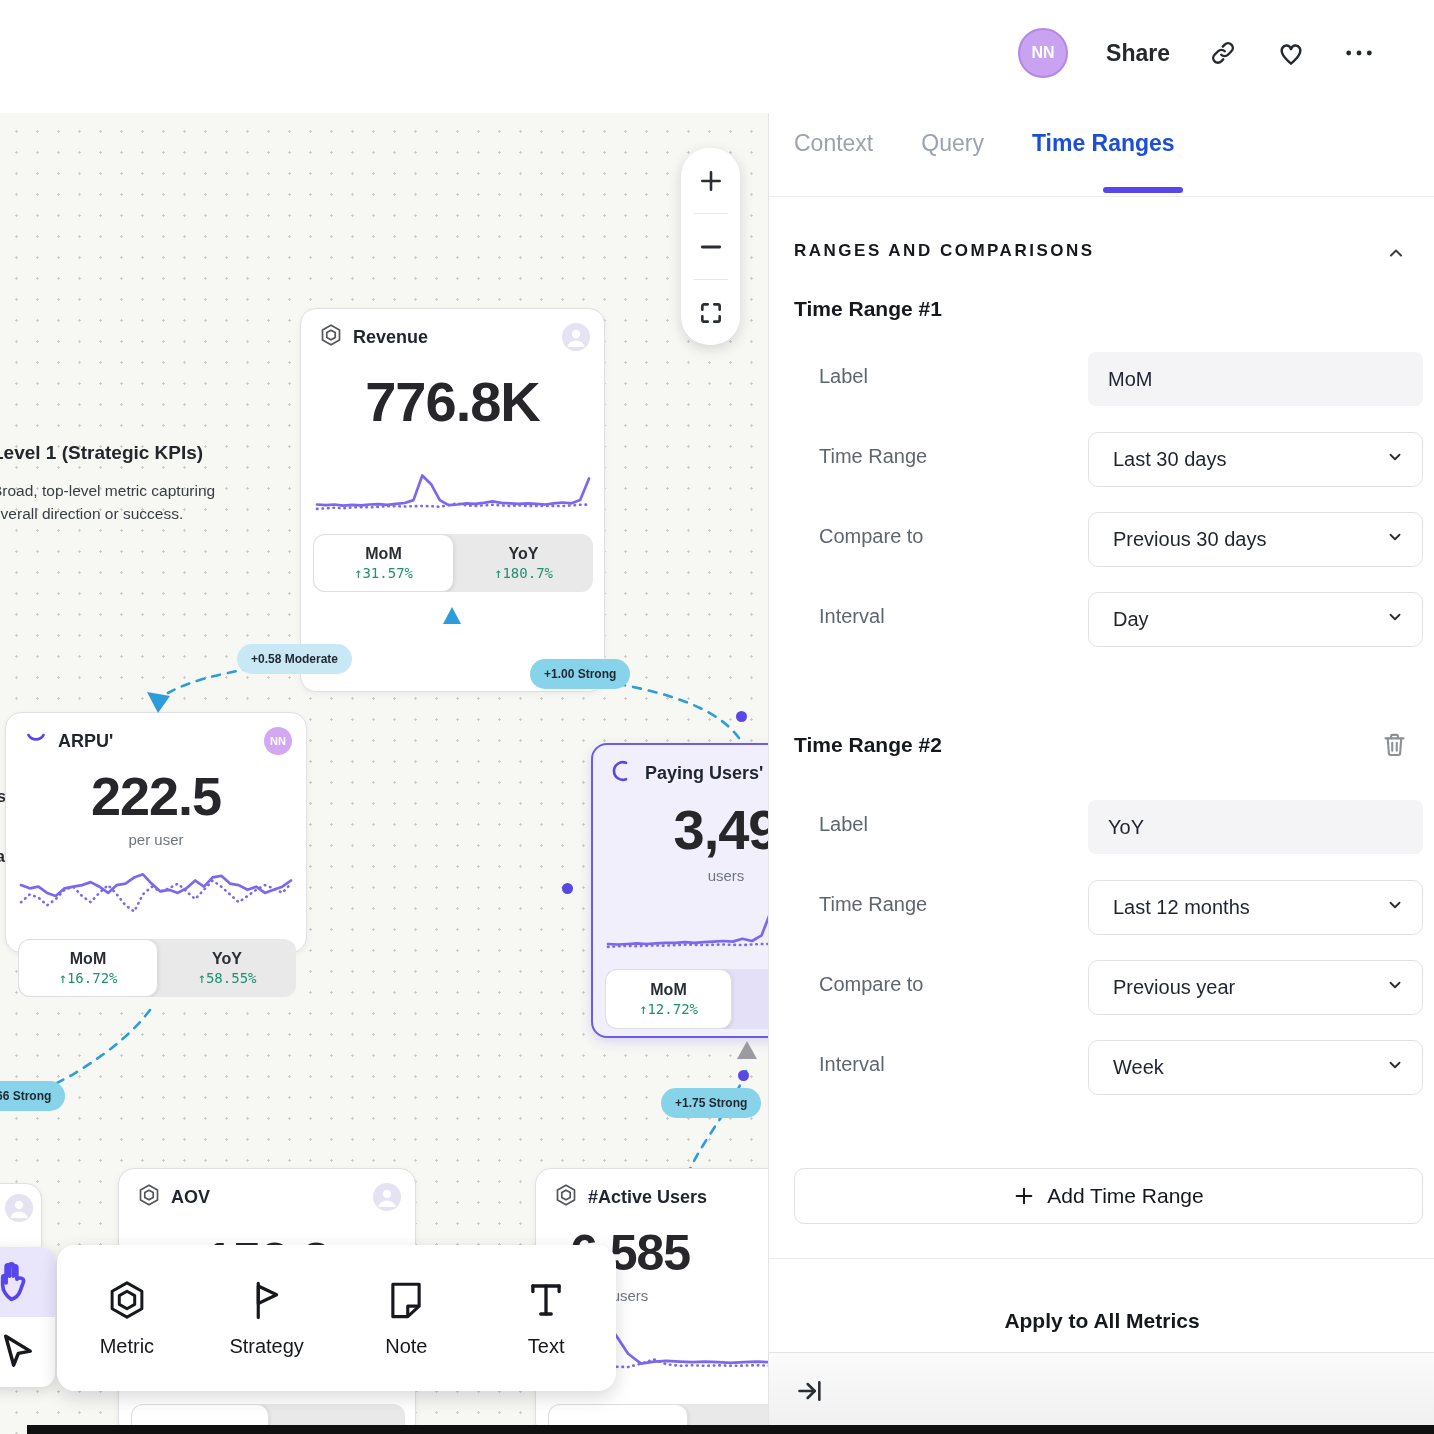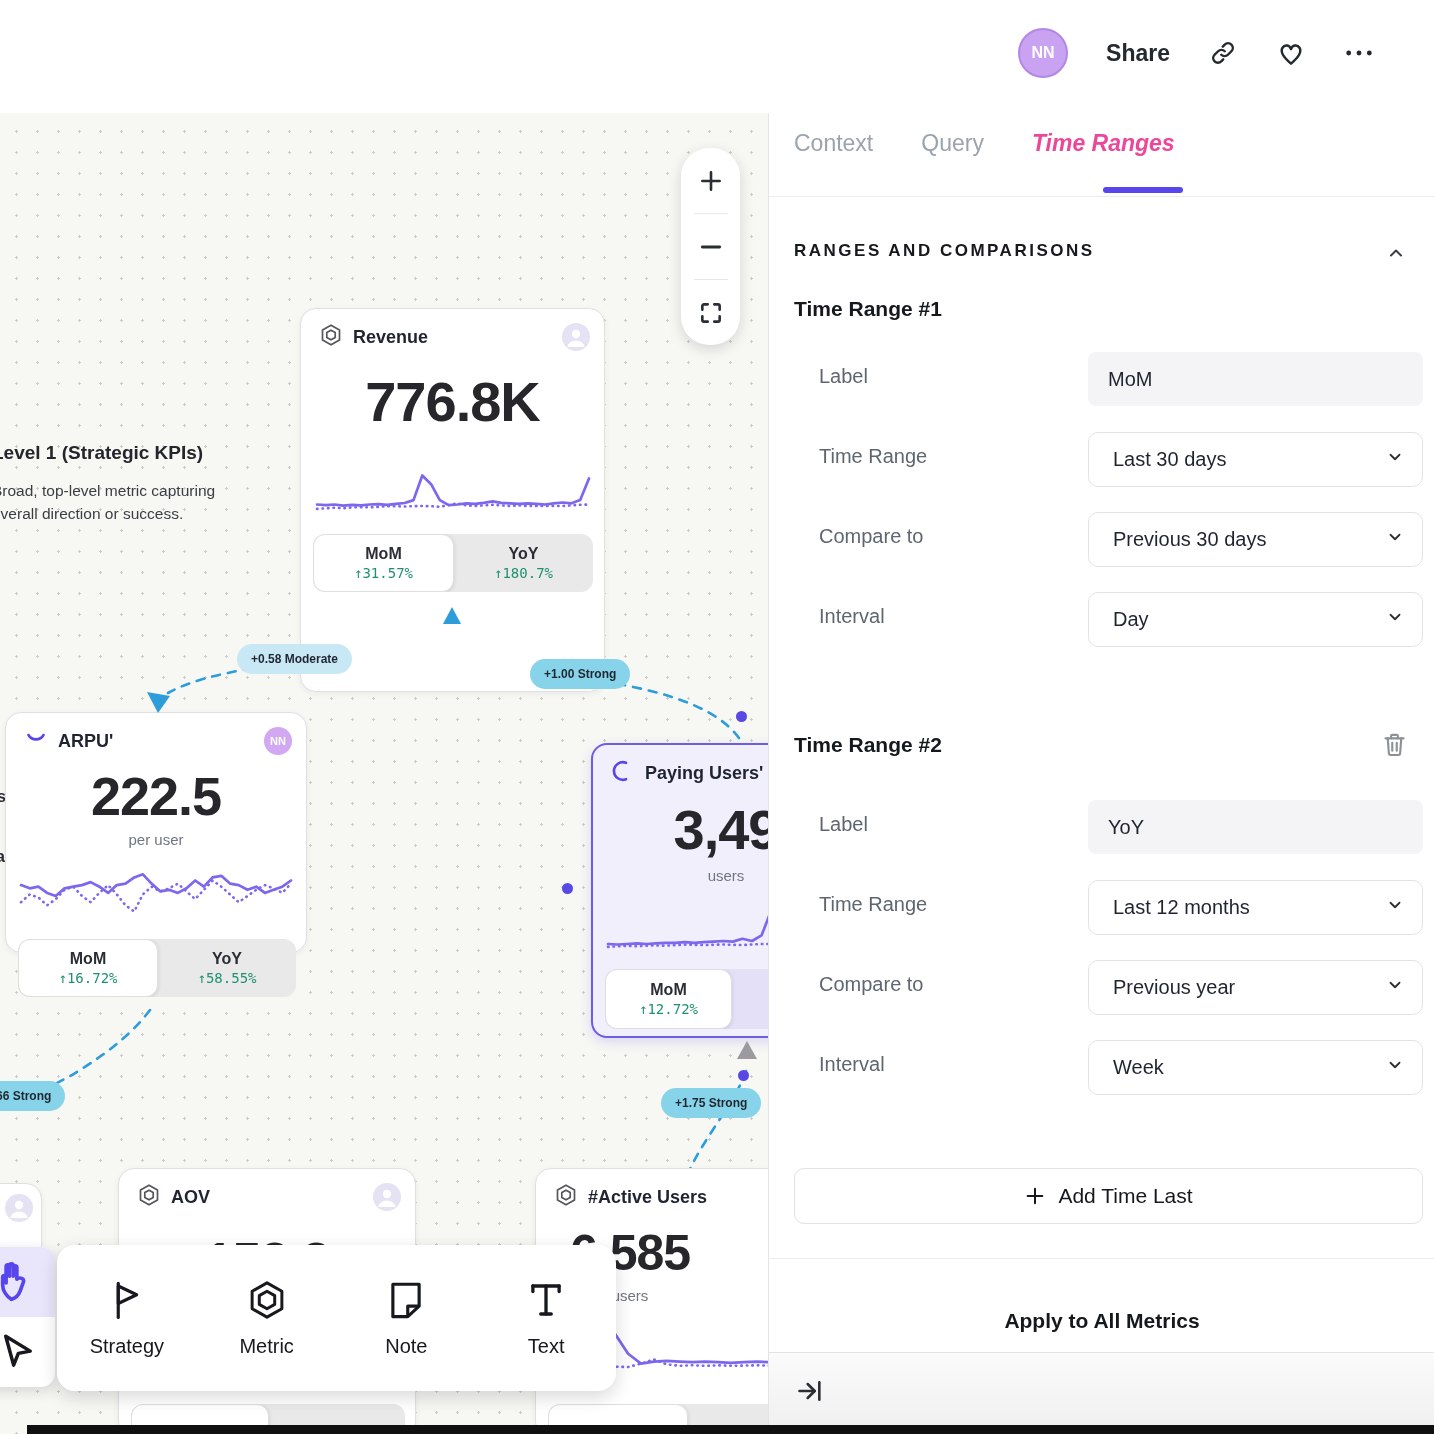--- a/index.html
+++ b/index.html
@@ -64,21 +64,21 @@
   .tool { flex:1; display:flex; flex-direction:column; align-items:center; justify-content:center; gap:14px; }
   .tool-label { font-size:20px; color:#17191e; }
 
   
   .blackbar { left:27px; top:1425px; width:1407px; height:9px; background:#101010; z-index:50; }
 
   
   .panel { left:768px; top:113px; width:666px; height:1321px; background:#fff; border-left:1px solid #e4e4e7; z-index:30; }
   .tabs { position:absolute; left:25px; top:17px; display:flex; gap:48px; }
   .tab { font-size:23px; color:#9ca3af; padding-bottom:10px; }
-  .tab.active { color:#ec4899; font-weight:600;font-style:italic; }
+  .tab.active { color:#1d4ed8; font-weight:600; }
   .tab-underline { position:absolute; left:334px; top:74px; width:80px; height:6px; border-radius:3px; background:#5746ec; }
   .tabs-divider { position:absolute; left:0; top:83px; width:666px; height:1px; background:#ececef; }
 
   .sec-head { position:absolute; left:25px; top:128px; font-size:17px; font-weight:bold; letter-spacing:2.5px; color:#15181d; }
   .sec-chev { position:absolute; left:617px; top:130px; color:#3a3f45; }
 
   .tr-title { position:absolute; left:25px; font-size:21px; font-weight:bold; color:#15181d; }
   .frow-label { position:absolute; left:50px; font-size:20px; color:#5f6670; }
   .finput { position:absolute; left:319px; width:335px; height:54px; background:#f4f4f6; border-radius:8px;
     display:flex; align-items:center; padding:0 20px; font-size:20px; color:#1f2430; }
@@ -335,32 +335,32 @@
     </div>
     <div class="minitool">
       <svg width="42" height="42" viewBox="0 0 24 24" fill="none" stroke="#17191e" stroke-width="2" stroke-linejoin="round">
           <path d="M5 3 L19 11.5 L12.2 12.8 L9.5 19.5 Z"></path>
         </svg>
     </div>
   </div>
 
   <div class="toolbar">
     <div class="tool">
+      <svg width="42" height="42" viewBox="0 0 24 24" fill="none" stroke="#17191e" stroke-width="1.7" stroke-linejoin="round">
+          <path d="M12 2.2 L20.5 7 v10 L12 21.8 L3.5 17 v-10 Z"></path>
+          <path d="M12 7 L16.4 9.5 v5 L12 17 L7.6 14.5 v-5 Z"></path>
+        </svg>
+      <div class="tool-label">Metric</div>
+    </div>
+    <div class="tool">
       <svg width="42" height="42" viewBox="0 0 24 24" fill="none" stroke="#17191e" stroke-width="1.8" stroke-linejoin="round" stroke-linecap="round">
           <path d="M7 22 V2.5"></path>
           <path d="M7 4 L17.5 9 L7 14 Z"></path>
         </svg>
       <div class="tool-label">Strategy</div>
-    </div>
-    <div class="tool">
-      <svg width="42" height="42" viewBox="0 0 24 24" fill="none" stroke="#17191e" stroke-width="1.7" stroke-linejoin="round">
-          <path d="M12 2.2 L20.5 7 v10 L12 21.8 L3.5 17 v-10 Z"></path>
-          <path d="M12 7 L16.4 9.5 v5 L12 17 L7.6 14.5 v-5 Z"></path>
-        </svg>
-      <div class="tool-label">Metric</div>
     </div>
     <div class="tool">
       <svg width="42" height="42" viewBox="0 0 24 24" fill="none" stroke="#17191e" stroke-width="1.8" stroke-linejoin="round">
           <path d="M4.5 3 h15 v12.5 L13 21.5 H4.5 Z"></path>
           <path d="M19.5 15.5 H13 V21.5"></path>
         </svg>
       <div class="tool-label">Note</div>
     </div>
     <div class="tool">
       <svg width="42" height="42" viewBox="0 0 24 24" fill="none" stroke="#17191e" stroke-width="1.9" stroke-linecap="round">
@@ -446,21 +446,21 @@
     <span>Week</span>
     <span class="chev"><svg width="18" height="18" viewBox="0 0 24 24" fill="none" stroke="currentColor" stroke-width="2.4" stroke-linecap="round" stroke-linejoin="round">
           <path d="M6 9 L12 15 L18 9"></path>
         </svg></span>
   </div>
 
   <div class="add-btn">
     <svg width="22" height="22" viewBox="0 0 24 24" stroke="#15181d" stroke-width="2.2" stroke-linecap="round">
         <path d="M12 4 v16 M4 12 h16"></path>
       </svg>
-    <span>Add Time Last</span>
+    <span>Add Time Range</span>
   </div>
 
   <div class="p-div" style="top:1145px;"></div>
   <div class="apply-btn">Apply to All Metrics</div>
 
   <div class="p-footer">
     <div class="collapse-ic">
       <svg width="28" height="28" viewBox="0 0 24 24" fill="none" stroke="currentColor" stroke-width="2.2" stroke-linecap="round" stroke-linejoin="round">
           <path d="M3 12 h13"></path>
           <path d="M10 6 l6 6 -6 6"></path>

